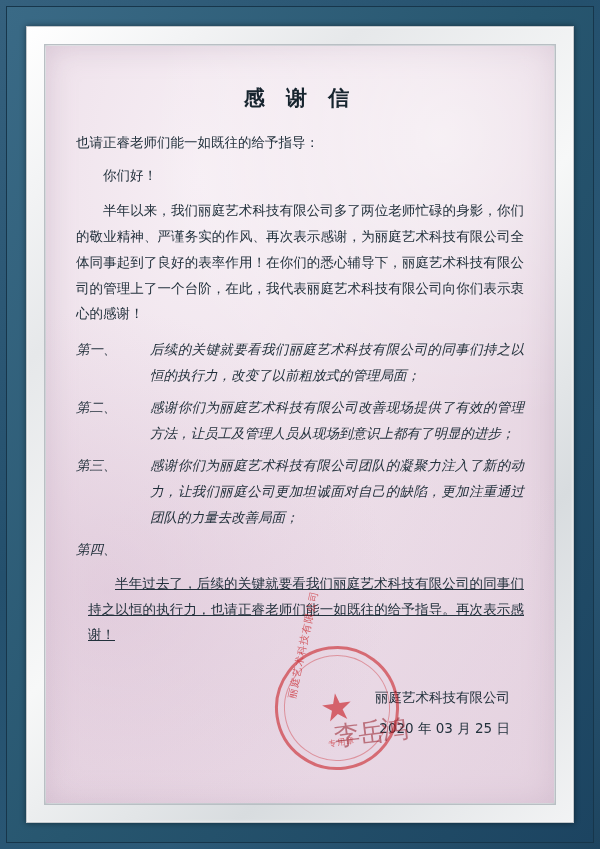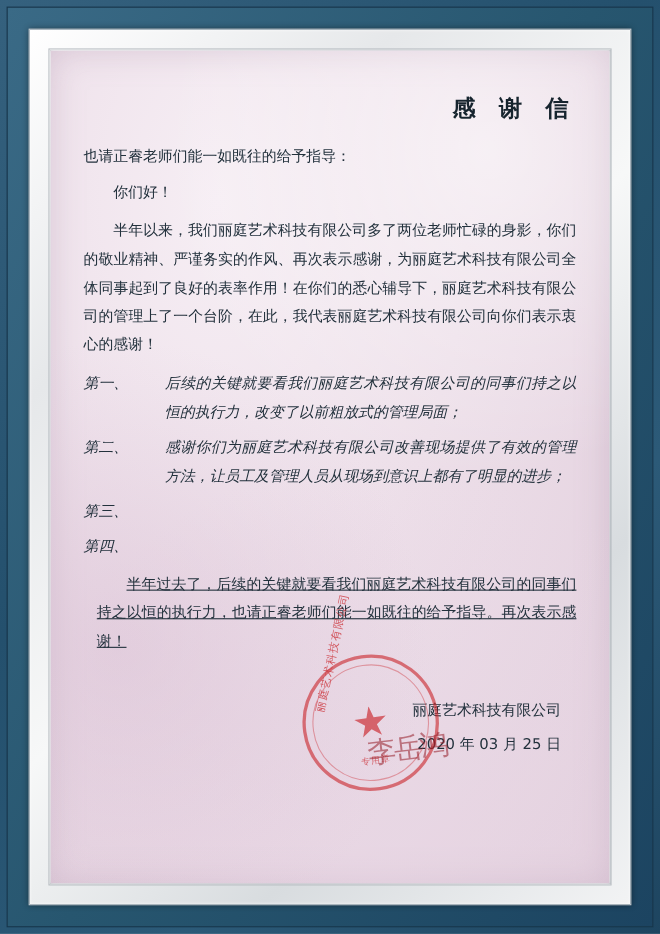--- a/index.html
+++ b/index.html
@@ -79,21 +79,21 @@
   }
 
   .letter {
     position: relative;
     z-index: 2;
     color: #22313c;
     font-family: "DejaVu Sans", sans-serif;
   }
 
   .title {
-    text-align: right;
+    text-align: center;
     font-size: 21px;
     font-weight: bold;
     letter-spacing: 7px;
     color: #16242e;
     margin: 4px 0 20px 0;
   }
 
   .salutation {
     font-size: 13.5px;
     line-height: 1.55;
@@ -239,20 +239,21 @@
       <div class="item">
         <div class="item-label">第一、</div>
         <div class="item-text">后续的关键就要看我们丽庭艺术科技有限公司的同事们持之以恒的执行力，改变了以前粗放式的管理局面；</div>
       </div>
       <div class="item">
         <div class="item-label">第二、</div>
         <div class="item-text">感谢你们为丽庭艺术科技有限公司改善现场提供了有效的管理方法，让员工及管理人员从现场到意识上都有了明显的进步；</div>
       </div>
       <div class="item">
         <div class="item-label">第三、</div>
+        <div class="item-text">感谢你们为丽庭艺术科技有限公司团队的凝聚力注入了新的动力，让我们丽庭公司更加坦诚面对自己的缺陷，更加注重通过团队的力量去改善局面；</div>
       </div>
       <div class="item">
         <div class="item-label">第四、</div>
       </div>
 
       <p class="closing">半年过去了，后续的关键就要看我们丽庭艺术科技有限公司的同事们持之以恒的执行力，也请正睿老师们能一如既往的给予指导。再次表示感谢！</p>
 
       <div class="signature">
         <div class="stamp">
           <div class="ring-inner"></div>

